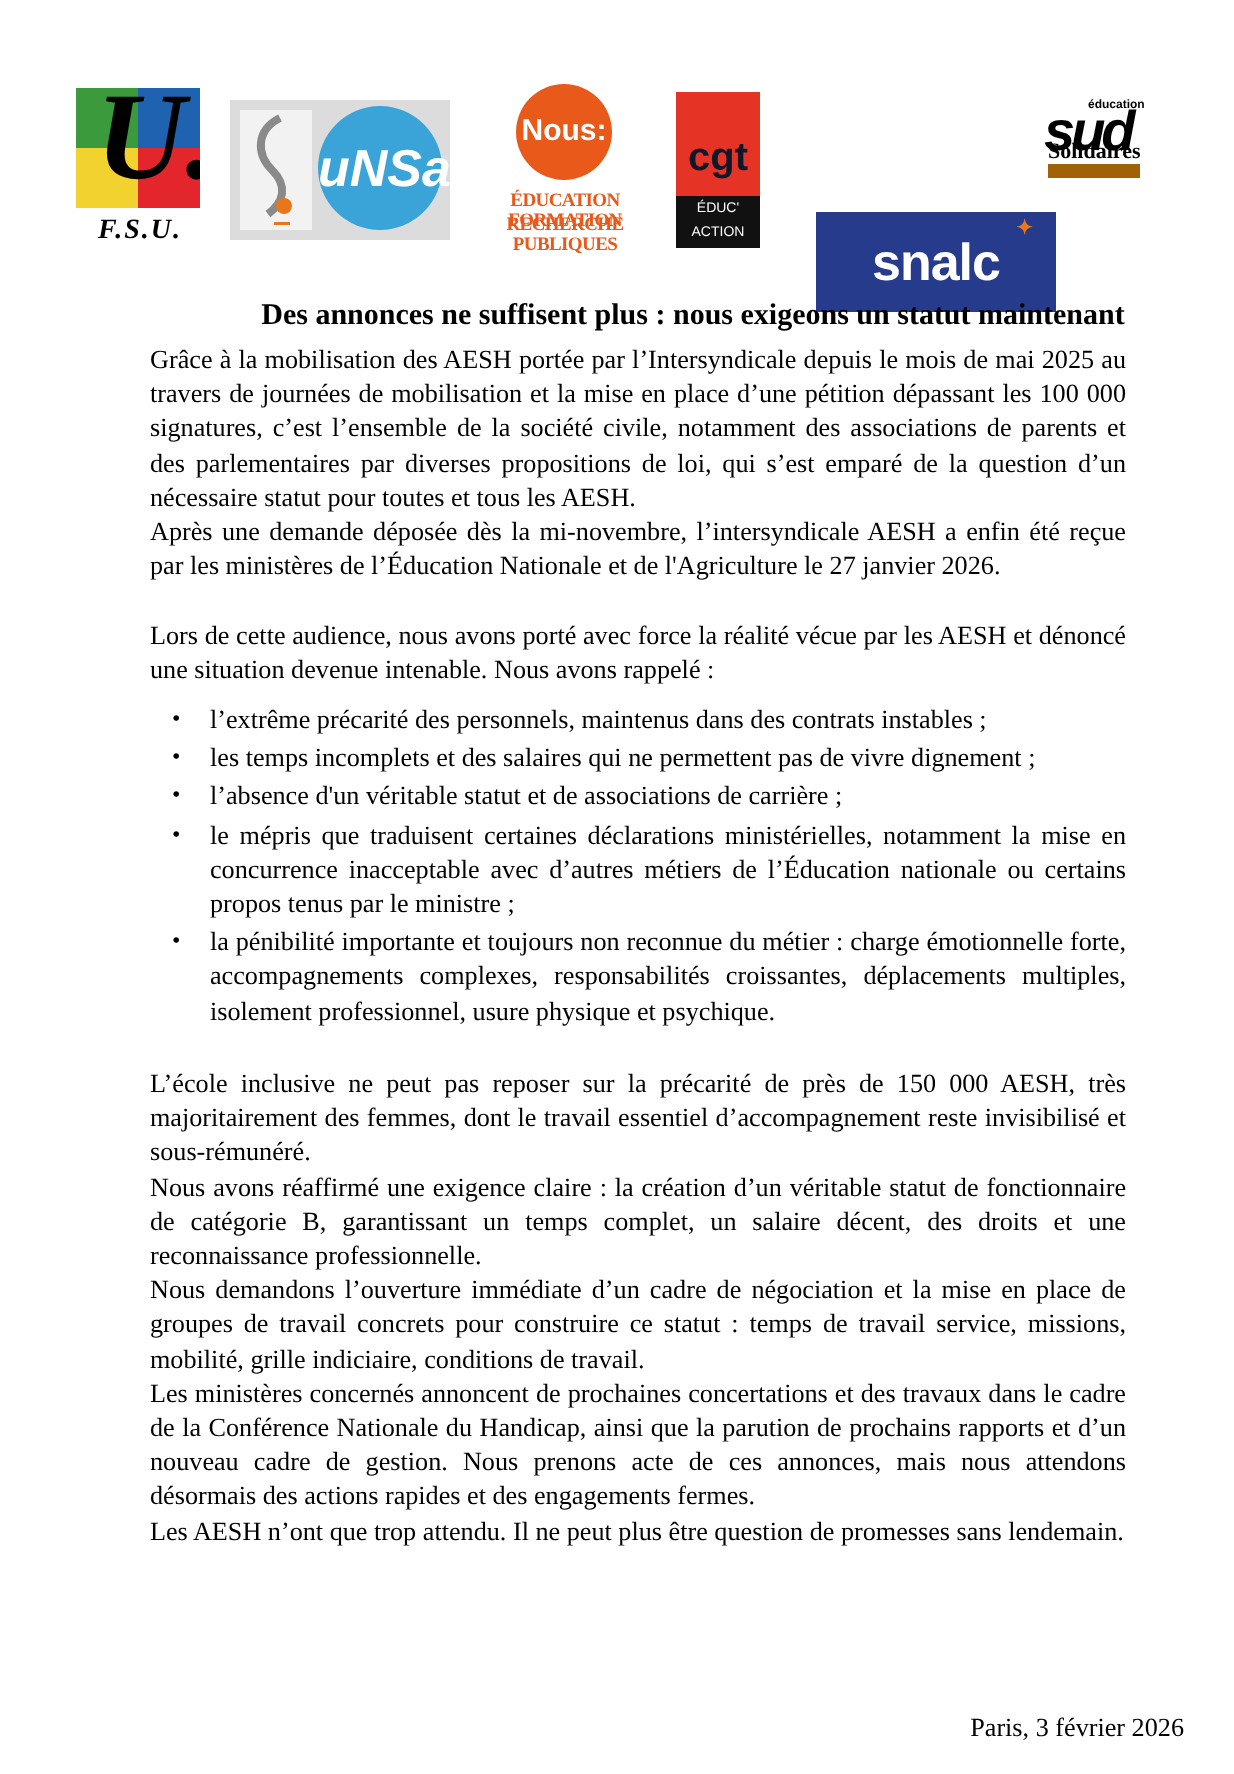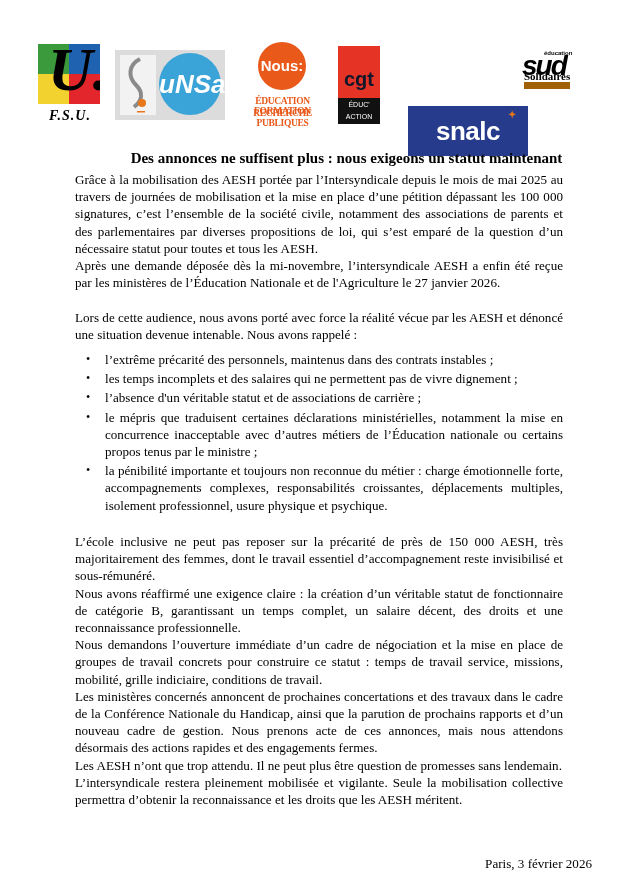--- a/index.html
+++ b/index.html
@@ -111,16 +111,15 @@
     <li><span class="bullet">•</span><span>l’absence d'un véritable statut et de associations de carrière ;</span></li>
     <li><span class="bullet">•</span><span>le mépris que traduisent certaines déclarations ministérielles, notamment la mise en concurrence inacceptable avec d’autres métiers de l’Éducation nationale ou certains propos tenus par le ministre ;</span></li>
     <li><span class="bullet">•</span><span>la pénibilité importante et toujours non reconnue du métier : charge émotionnelle forte, accompagnements complexes, responsabilités croissantes, déplacements multiples, isolement professionnel, usure physique et psychique.</span></li>
   </ul>
   <div class="gap"></div>
   <p>L’école inclusive ne peut pas reposer sur la précarité de près de 150 000 AESH, très majoritairement des femmes, dont le travail essentiel d’accompagnement reste invisibilisé et sous-rémunéré.</p>
   <p>Nous avons réaffirmé une exigence claire : la création d’un véritable statut de fonctionnaire de catégorie B, garantissant un temps complet, un salaire décent, des droits et une reconnaissance professionnelle.</p>
   <p>Nous demandons l’ouverture immédiate d’un cadre de négociation et la mise en place de groupes de travail concrets pour construire ce statut : temps de travail service, missions, mobilité, grille indiciaire, conditions de travail.</p>
   <p>Les ministères concernés annoncent de prochaines concertations et des travaux dans le cadre de la Conférence Nationale du Handicap, ainsi que la parution de prochains rapports et d’un nouveau cadre de gestion. Nous prenons acte de ces annonces, mais nous attendons désormais des actions rapides et des engagements fermes.</p>
   <p>Les AESH n’ont que trop attendu. Il ne peut plus être question de promesses sans lendemain.</p>
-  <p>L’intersyndicale restera pleinement mobilisée et vigilante. Seule la mobilisation collective permettra d’obtenir la reconnaissance et les droits que les AESH méritent.</p>
 </div>
 
 <div class="signature">Paris, 3 février 2026</div>
 
 </body></html>

